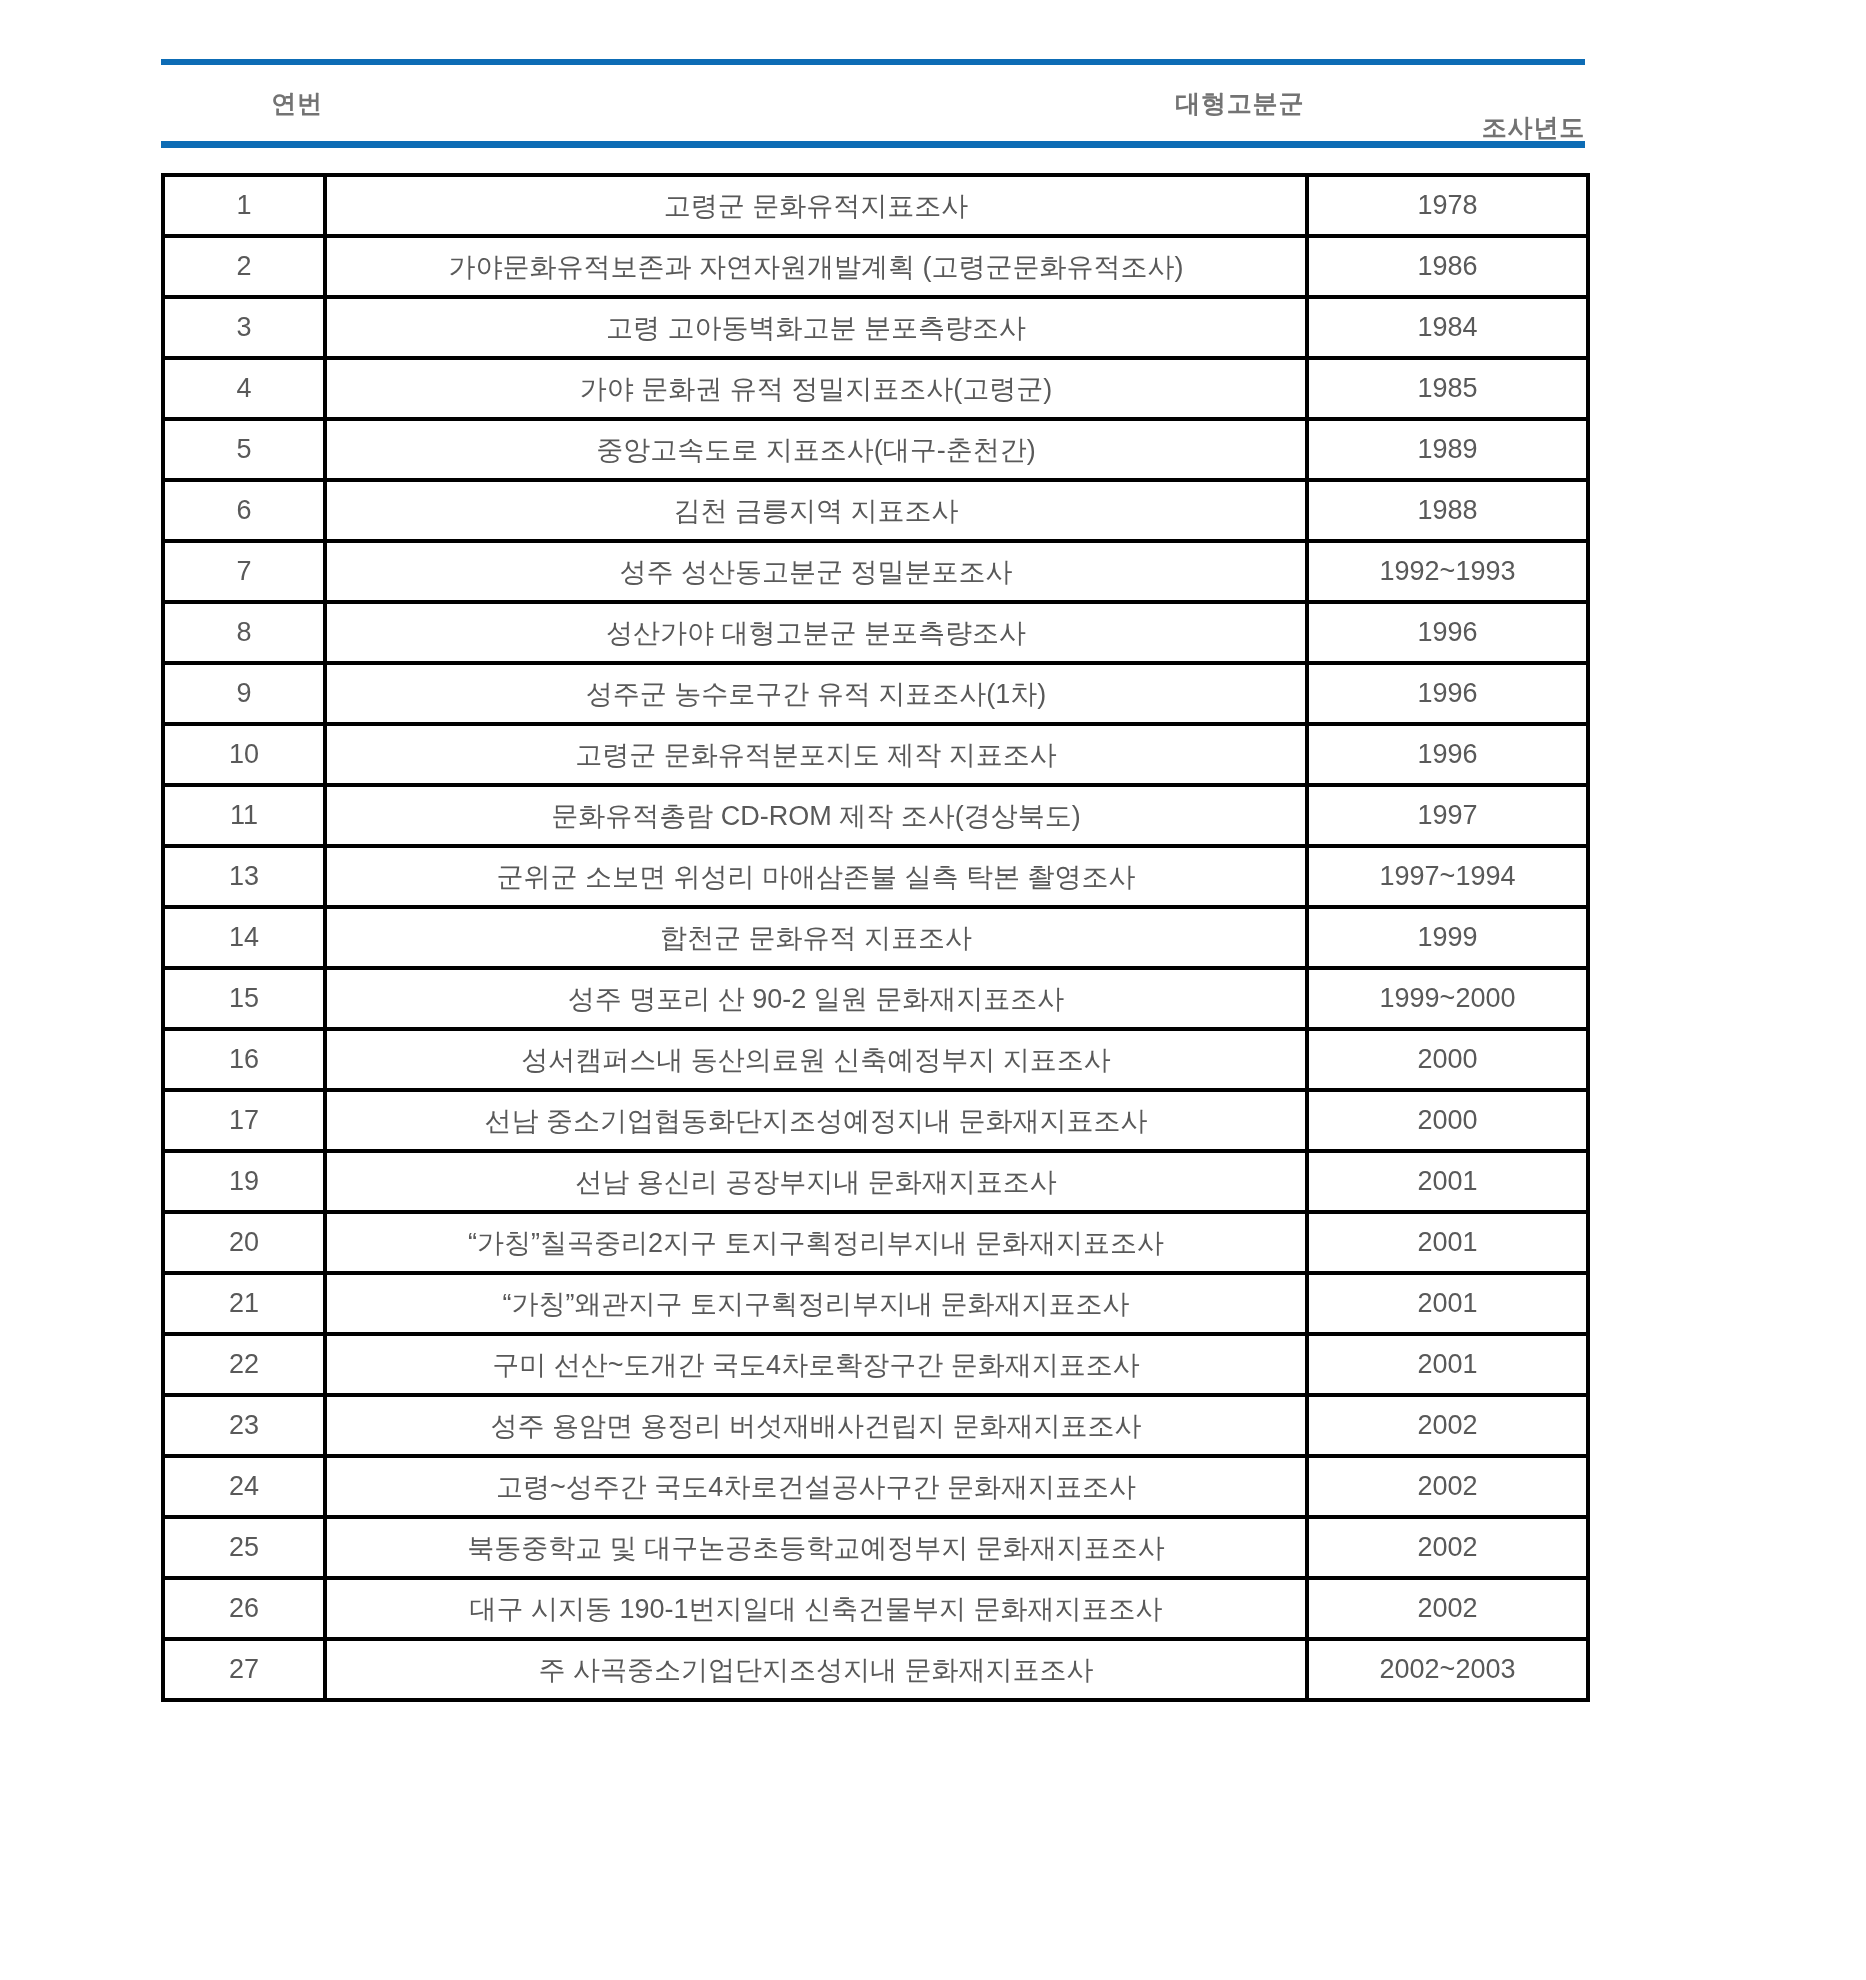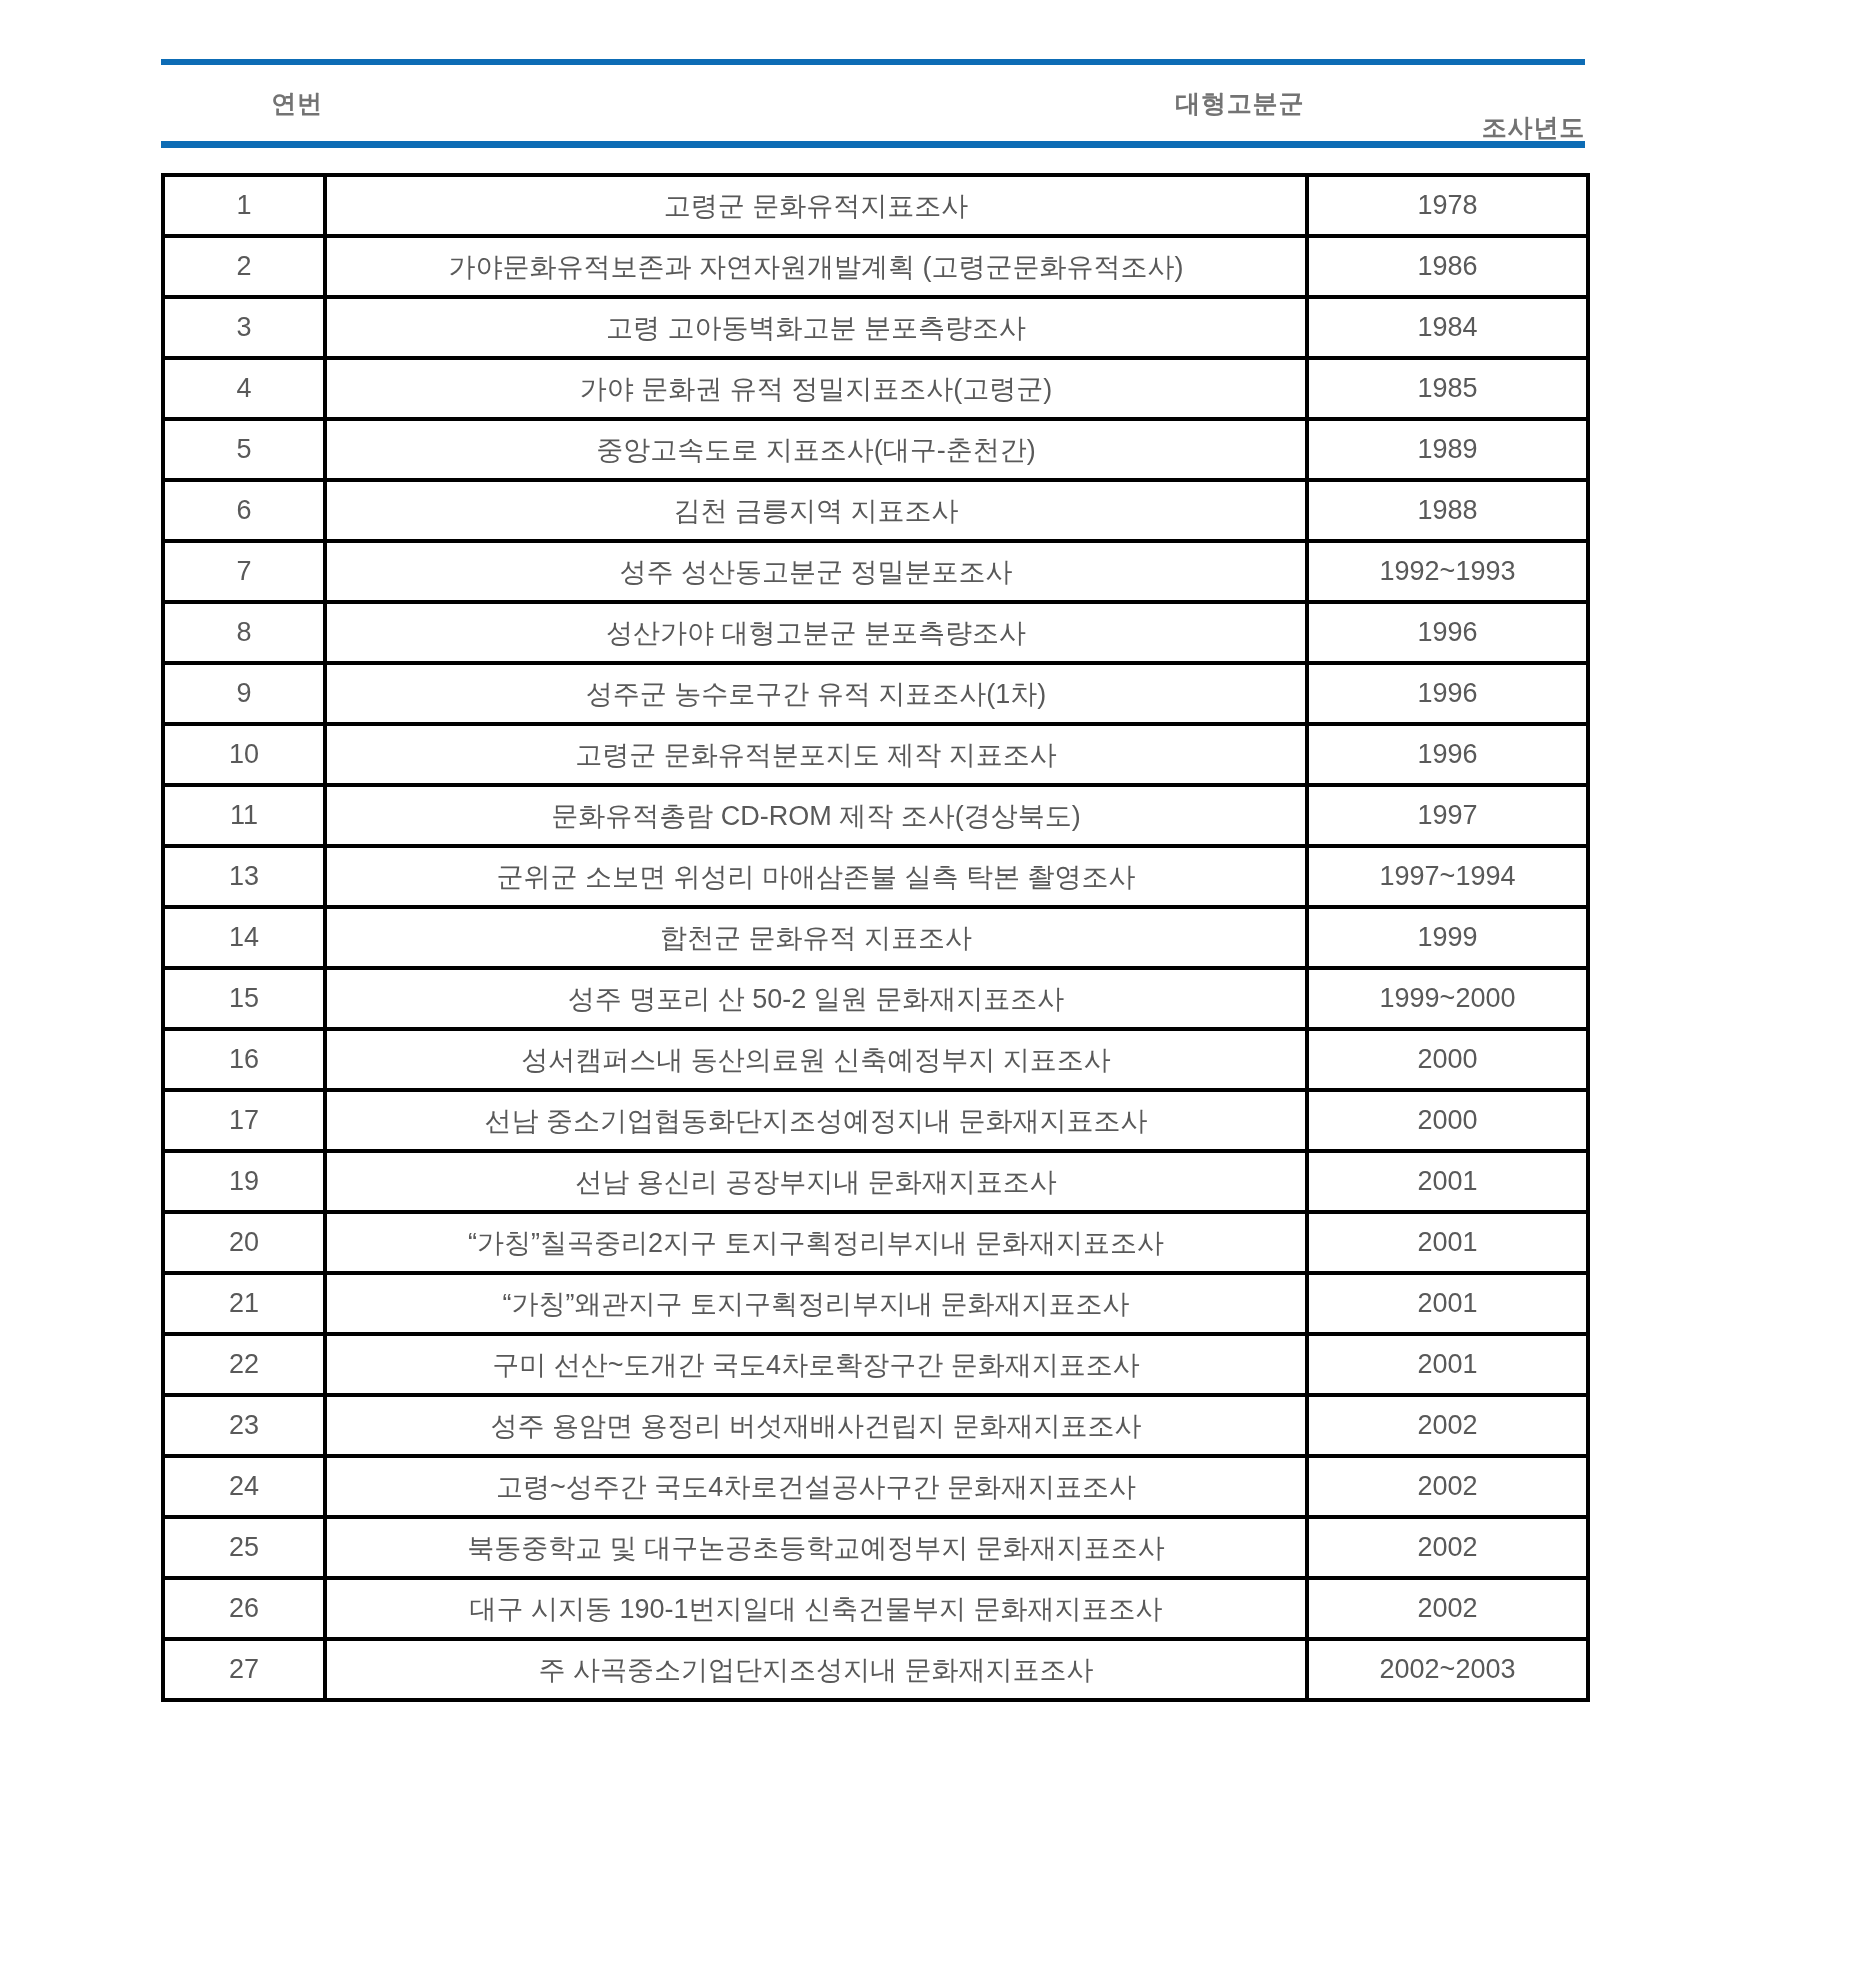--- a/index.html
+++ b/index.html
@@ -138,21 +138,21 @@
           <td>군위군 소보면 위성리 마애삼존불 실측 탁본 촬영조사</td>
           <td>1997~1994</td>
         </tr>
         <tr>
           <td>14</td>
           <td>합천군 문화유적 지표조사</td>
           <td>1999</td>
         </tr>
         <tr>
           <td>15</td>
-          <td>성주 명포리 산 50-2 일원 문화재지표조사</td>
+          <td>성주 명포리 산 90-2 일원 문화재지표조사</td>
           <td>1999~2000</td>
         </tr>
         <tr>
           <td>16</td>
           <td>성서캠퍼스내 동산의료원 신축예정부지 지표조사</td>
           <td>2000</td>
         </tr>
         <tr>
           <td>17</td>
           <td>선남 중소기업협동화단지조성예정지내 문화재지표조사</td>

